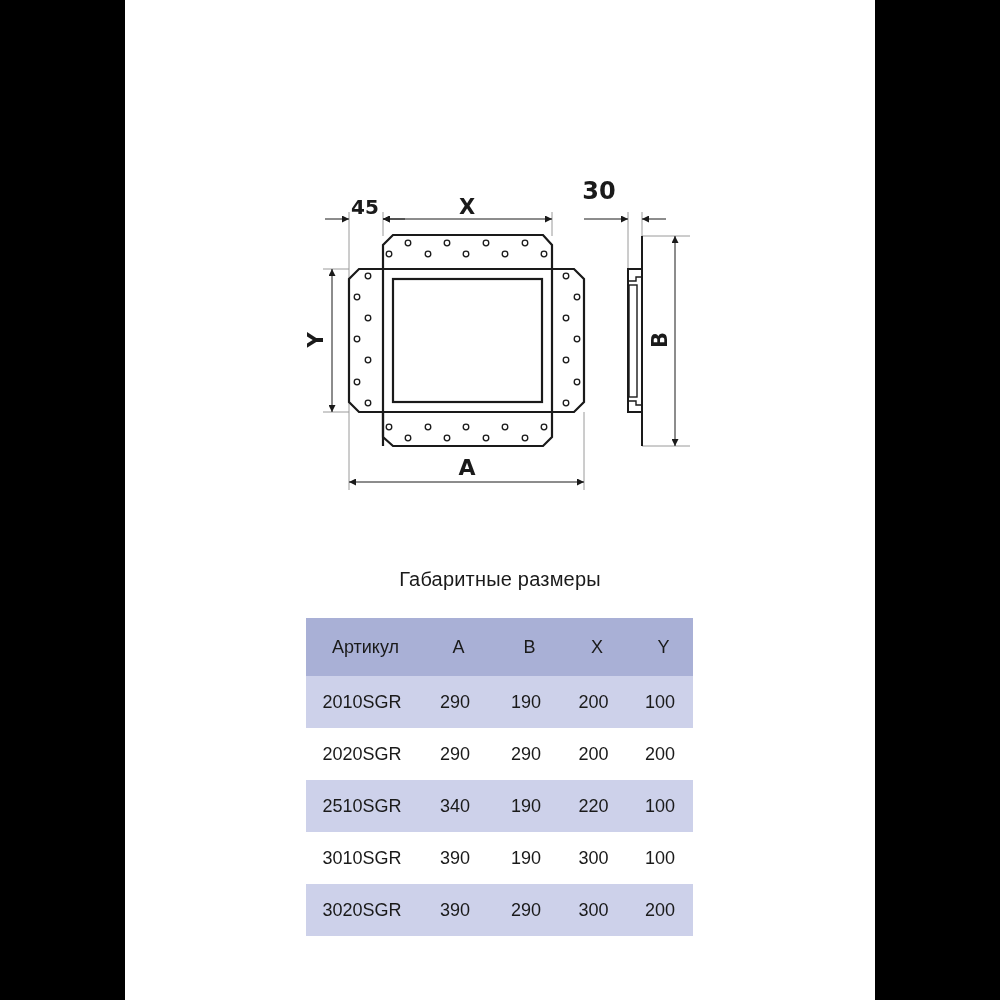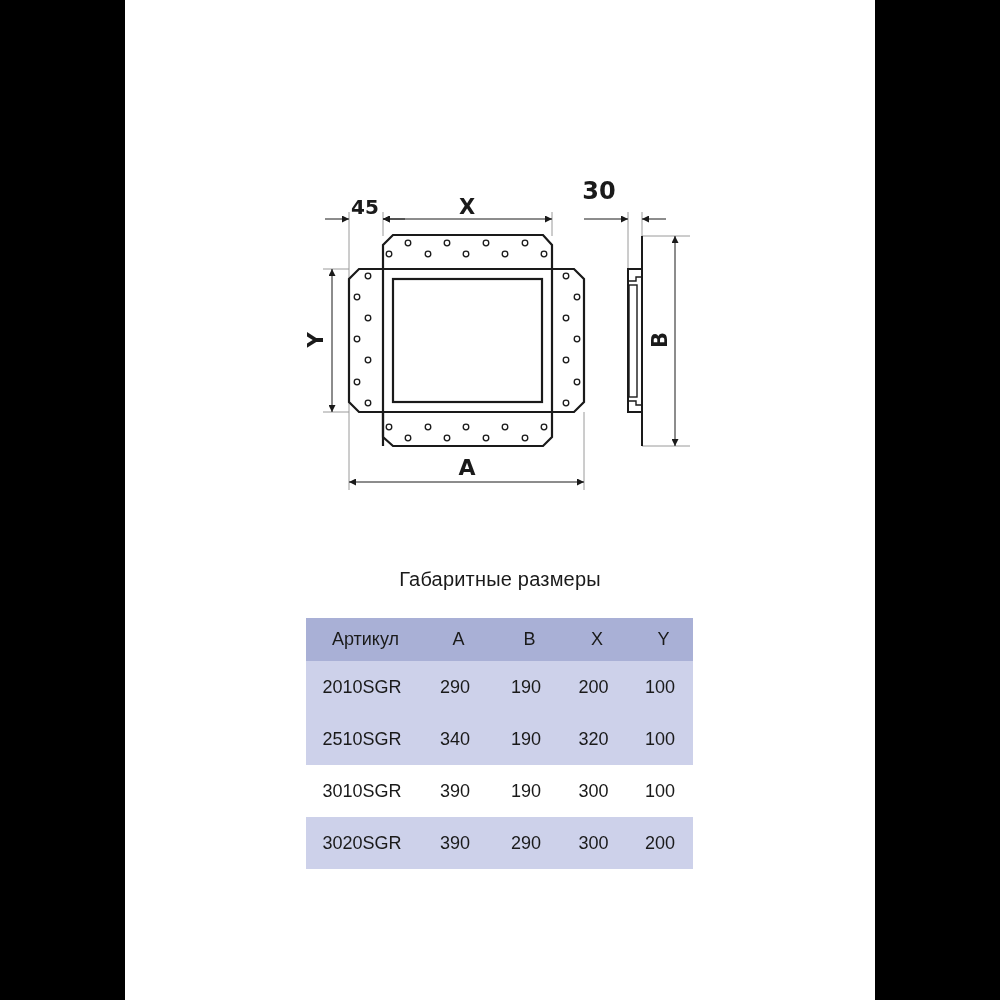--- a/index.html
+++ b/index.html
@@ -31,21 +31,21 @@
   table.dims {
     position: absolute; left: 306px; top: 618px; width: 387px;
     border-collapse: collapse; table-layout: fixed;
     font-size: 18px; color: #1a1a1a;
   }
   table.dims th, table.dims td {
     text-align: center; padding: 0; height: 52px; font-weight: 500;
     white-space: nowrap;
   }
   table.dims thead tr { background: #a9b0d6; }
-  table.dims thead th { height: 43px; font-weight: 500; padding-left: 7px; }
+  table.dims thead th { height: 58px; font-weight: 500; padding-left: 7px; }
   table.dims tbody tr.shaded { background: #cdd1ea; }
   table.dims tbody tr.plain { background: #ffffff; }
 </style>
 </head>
 <body>
 
 <div class="side-bar left"></div>
 <div class="side-bar right"></div>
 
 <div class="drawing">
@@ -178,25 +178,32 @@
     </tr>
   </thead>
   <tbody>
     <tr class="shaded">
       <td>2010SGR</td>
       <td>290</td>
       <td>190</td>
       <td>200</td>
       <td>100</td>
     </tr>
+    <tr class="plain">
+      <td>2020SGR</td>
+      <td>290</td>
+      <td>290</td>
+      <td>200</td>
+      <td>200</td>
+    </tr>
     <tr class="shaded">
       <td>2510SGR</td>
       <td>340</td>
       <td>190</td>
-      <td>320</td>
+      <td>220</td>
       <td>100</td>
     </tr>
     <tr class="plain">
       <td>3010SGR</td>
       <td>390</td>
       <td>190</td>
       <td>300</td>
       <td>100</td>
     </tr>
     <tr class="shaded">

